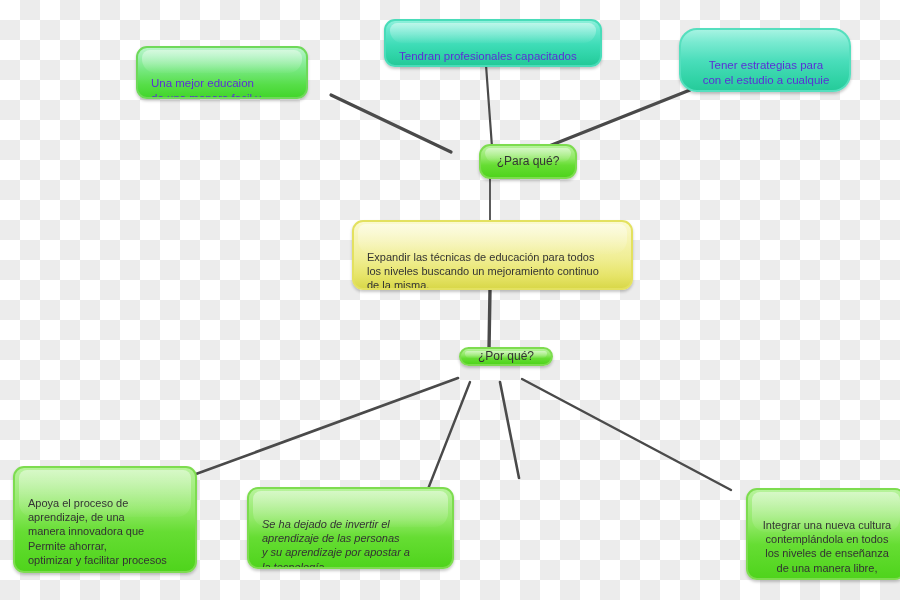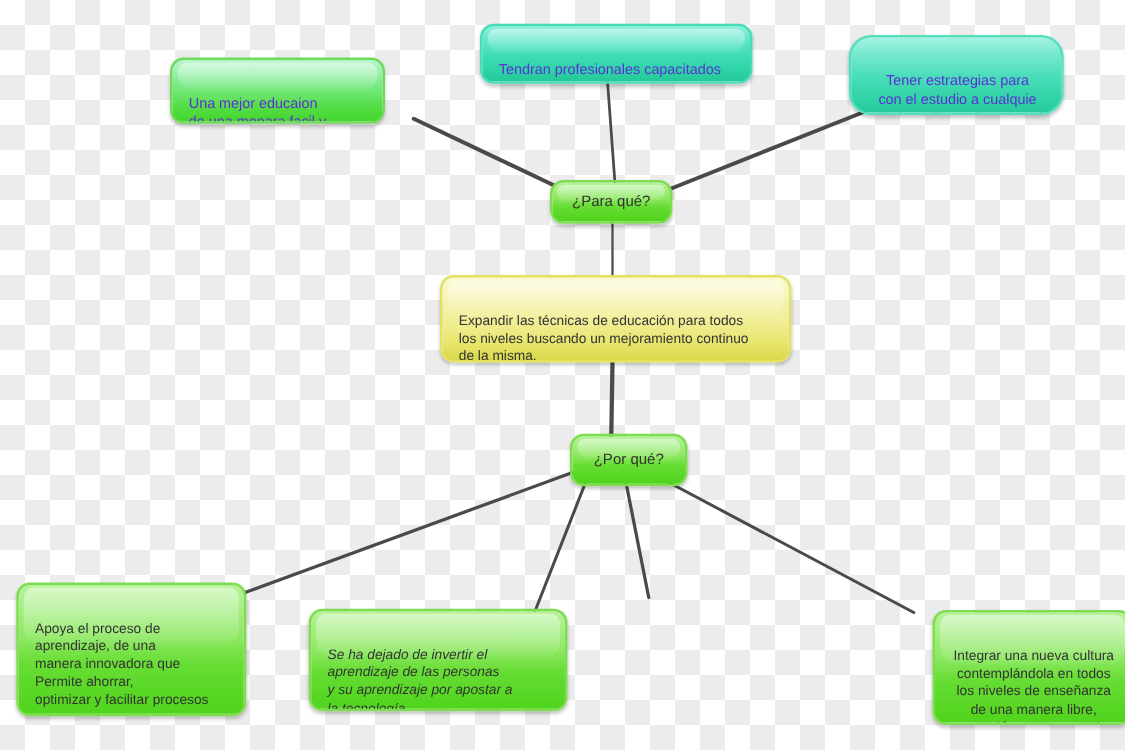--- a/index.html
+++ b/index.html
@@ -105,20 +105,21 @@
   .fs-11  { font-size: 11px; }
   .fs-115 { font-size: 11.5px; }
   .fs-12  { font-size: 12px; }
 
   .hub {
     display: flex;
     align-items: center;
     justify-content: center;
     padding: 0;
     font-size: 12px;
+    margin-left: 39px;
   }
 </style>
 </head>
 <body>
 
 <div id="canvas">
 
   <svg id="edges" width="900" height="600" viewBox="0 0 900 600">
 
     <line x1="451" y1="152" x2="331" y2="95" stroke="#4a4a4a" stroke-width="3.2" stroke-linecap="round"></line>
@@ -153,21 +154,21 @@
   <div class="node n-green hub" style="left:440px; top:144px; width:98px; height:35px;">
     <span class="txt t-dark fs-12">¿Para qué?</span>
   </div>
 
   <div class="node n-yellow" style="left:352px; top:220px; width:281px; height:70px;">
     <span class="txt t-dark fs-11">Expandir las técnicas de educación para todos
 los niveles buscando un mejoramiento continuo
 de la misma.</span>
   </div>
 
-  <div class="node n-green hub" style="left:456px; top:347px; width:94px; height:42px;">
+  <div class="node n-green hub" style="left:420px; top:347px; width:94px; height:19px;">
     <span class="txt t-dark fs-12">¿Por qué?</span>
   </div>
 
   <div class="node n-green" style="left:13px; top:466px; width:184px; height:107px;">
     <span class="txt t-dark fs-11">Apoya el proceso  de
 aprendizaje, de una
 manera innovadora que
 Permite ahorrar,
 optimizar y facilitar procesos</span>
   </div>

